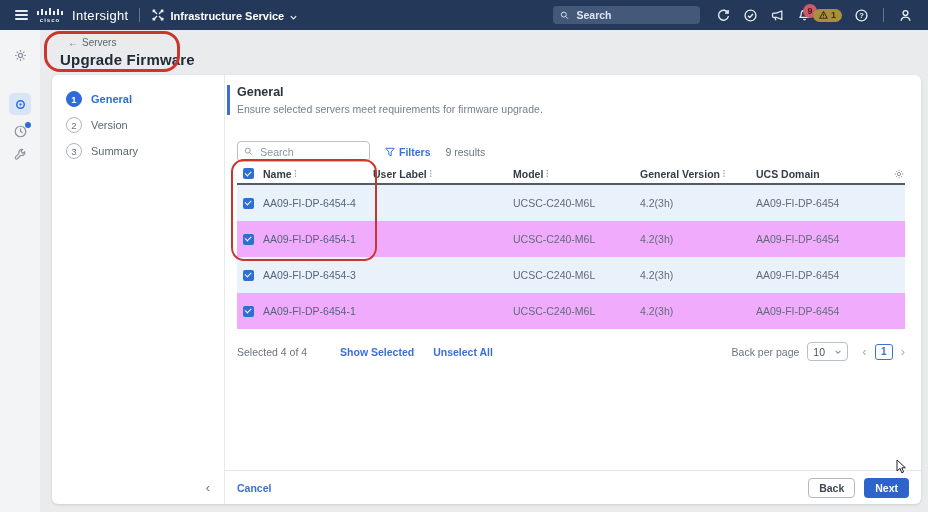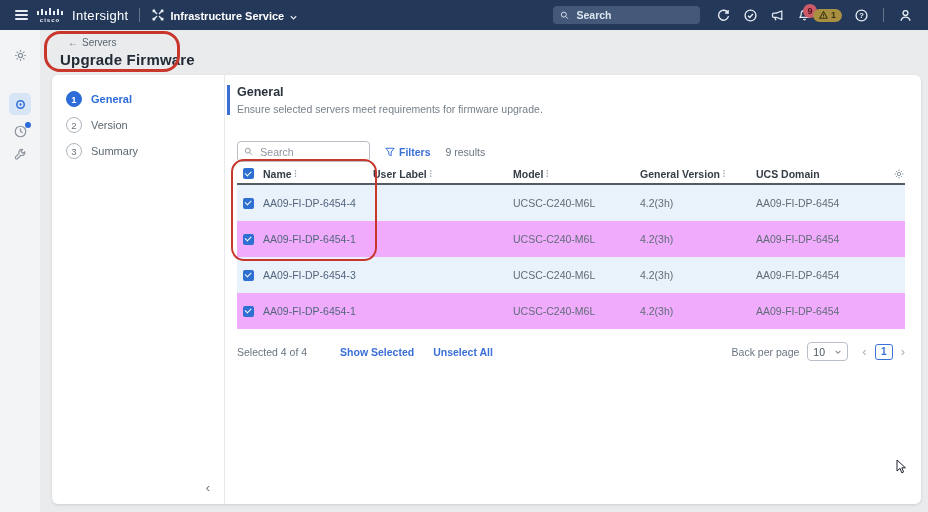--- a/index.html
+++ b/index.html
@@ -388,20 +388,27 @@
                   <polyline points="2,3.5 5,6.5 8,3.5" fill="none" stroke="#8c949d" stroke-width="1.3"></polyline>
                 </svg>
             </span>
             <span class="page-chevron">‹</span>
             <span class="page-num">1</span>
             <span class="page-chevron">›</span>
           </span>
         </div>
       </div>
 
+      <footer class="footerbar">
+        <span class="cancel">Cancel</span>
+        <span class="footer-actions">
+          <button class="btn-back">Back</button>
+          <button class="btn-next">Next</button>
+        </span>
+      </footer>
     </section>
   </div>
 
   <div class="annot annot-title"></div>
   <div class="annot annot-table"></div>
 
   <svg class="cursor" width="12" height="16" viewBox="0 0 12 16">
     <path d="M1 1 L1 12 L4 9.4 L5.8 13.8 L7.6 13 L5.8 8.8 L9.4 8.8 Z" fill="#fff" stroke="#1c232b" stroke-width="1"></path>
   </svg>
 </div>

